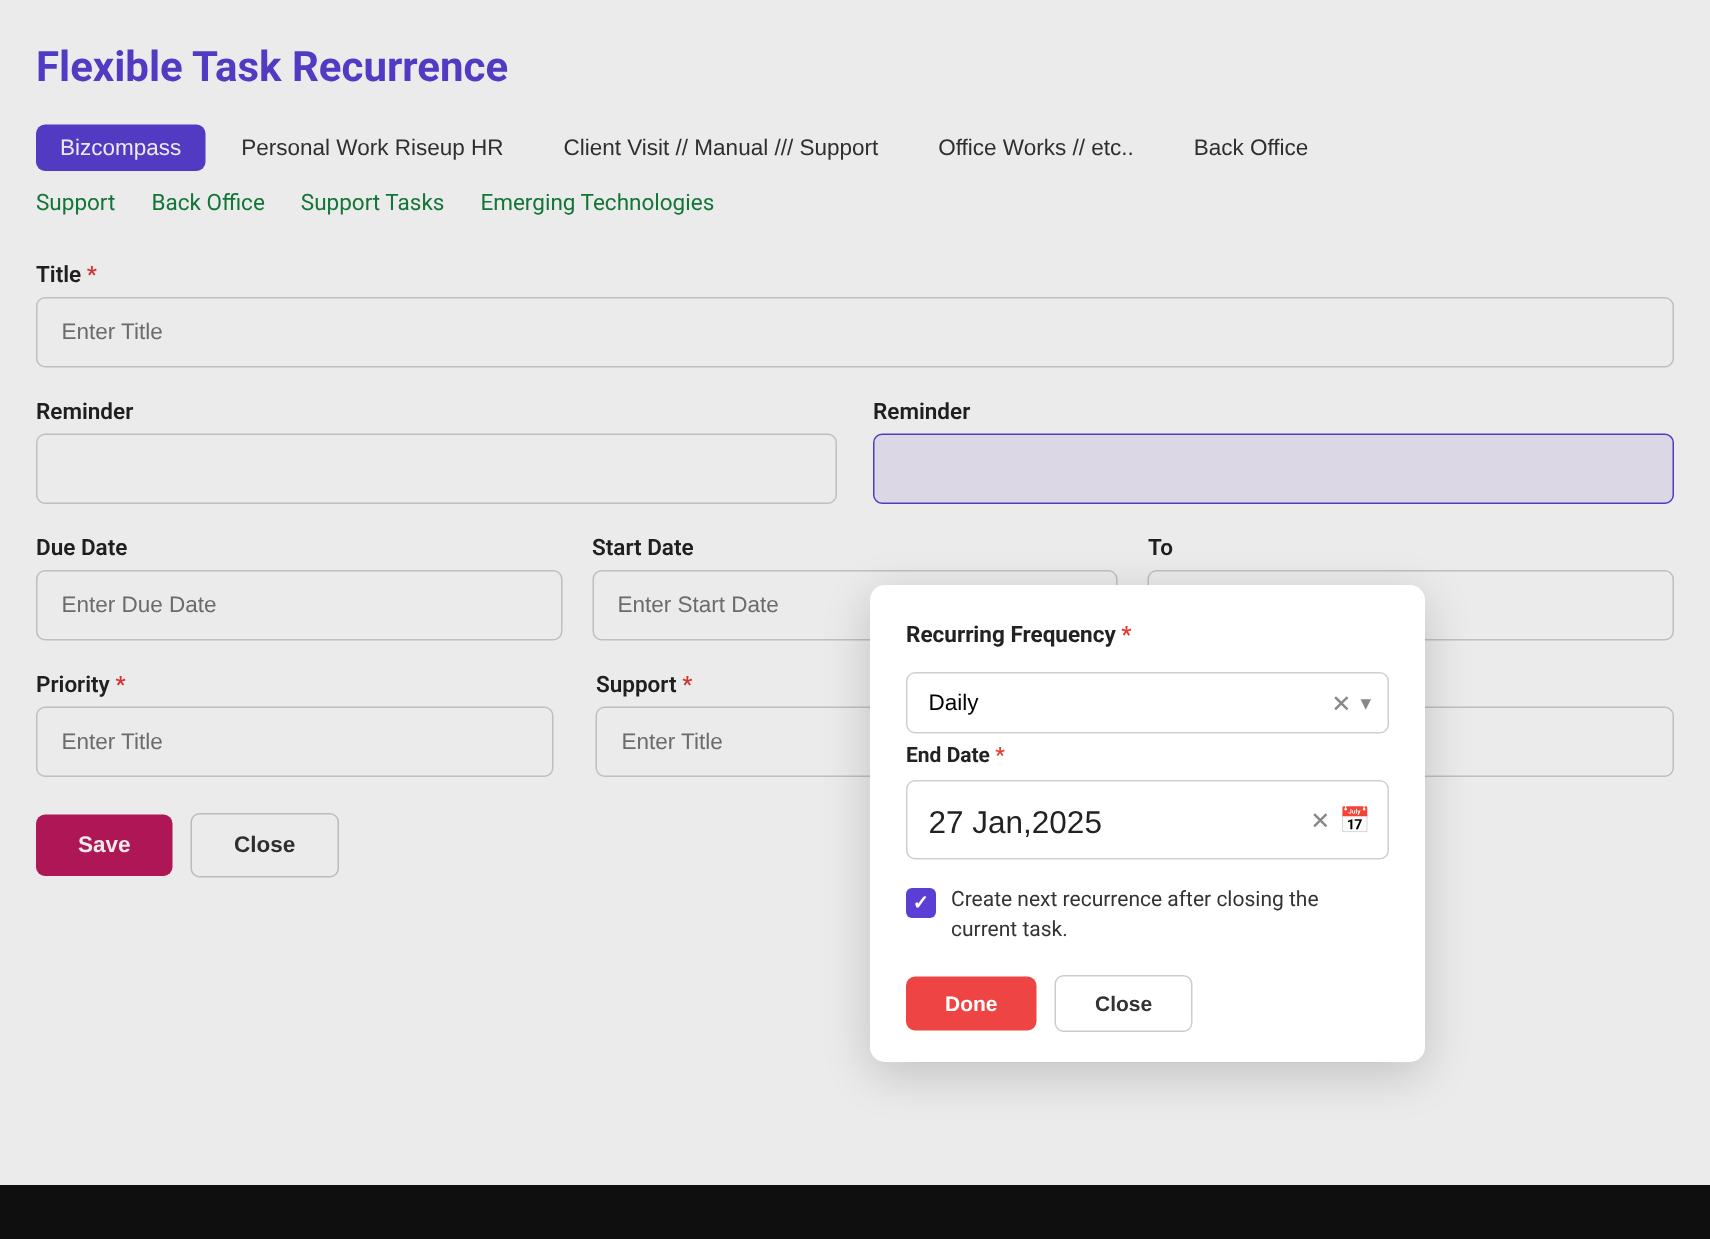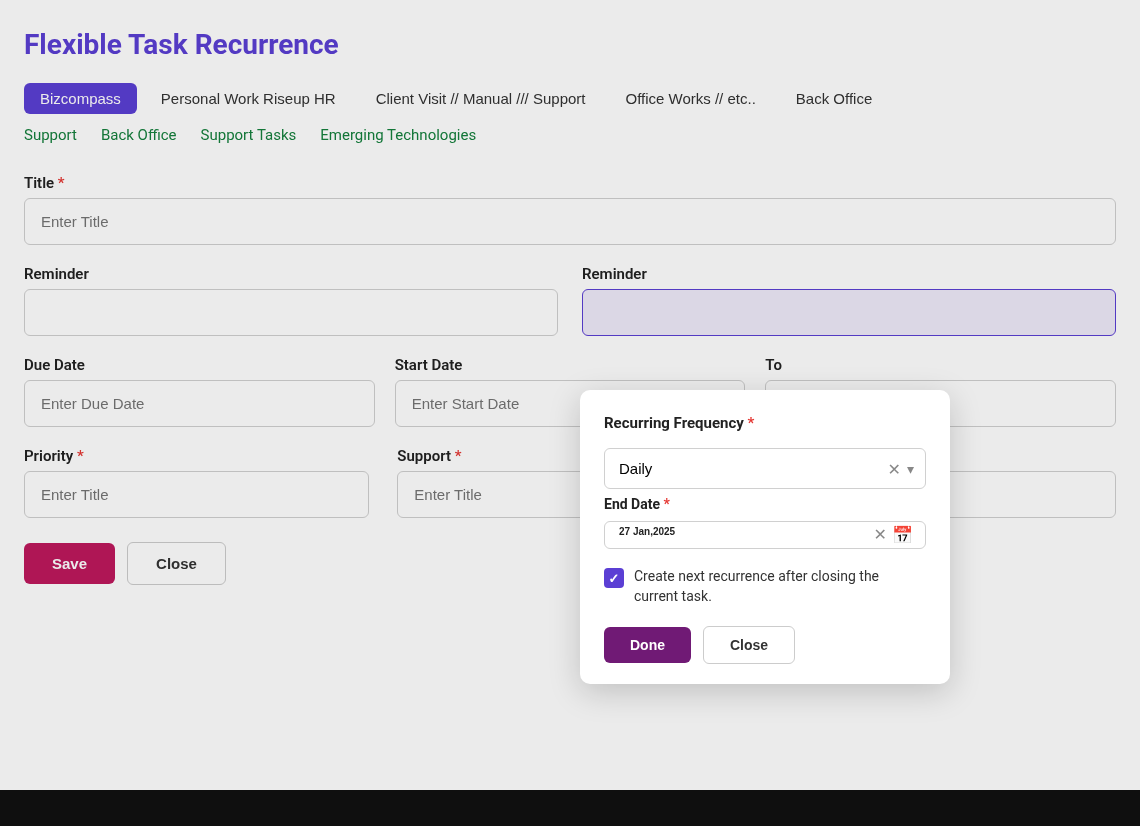--- a/index.html
+++ b/index.html
@@ -258,25 +258,25 @@
       font-weight: 700;
       margin-bottom: 8px;
     }
 
     .end-date-input-wrapper {
       position: relative;
       margin-bottom: 18px;
     }
     .end-date-input {
       width: 100%;
-      padding: 4px 44px 11px 14px;
-      border: 1.5px solid #d0d0d0;
-      border-radius: 6px;
-      font-size: 10px;
-      font-weight: 700;
+      padding: 16px 44px 11px 14px;
+      border: 1.5px solid #d0d0d0;
+      border-radius: 6px;
+      font-size: 21px;
+      font-weight: 400;
       color: #222;
       outline: none;
     }
     .end-date-icons {
       position: absolute;
       right: 12px;
       top: 50%;
       transform: translateY(-50%);
       display: flex;
       align-items: center;
@@ -316,21 +316,21 @@
       line-height: 1.4;
     }
 
     .popup-btn-row {
       display: flex;
       gap: 12px;
       align-items: center;
     }
     .popup-btn-primary {
       padding: 10px 26px;
-      background: #701a75;
+      background: #ef4444;
       color: #fff;
       border: none;
       border-radius: 6px;
       font-size: 14px;
       font-weight: 600;
       cursor: pointer;
     }
     .popup-btn-secondary {
       padding: 10px 26px;
       background: #fff;

